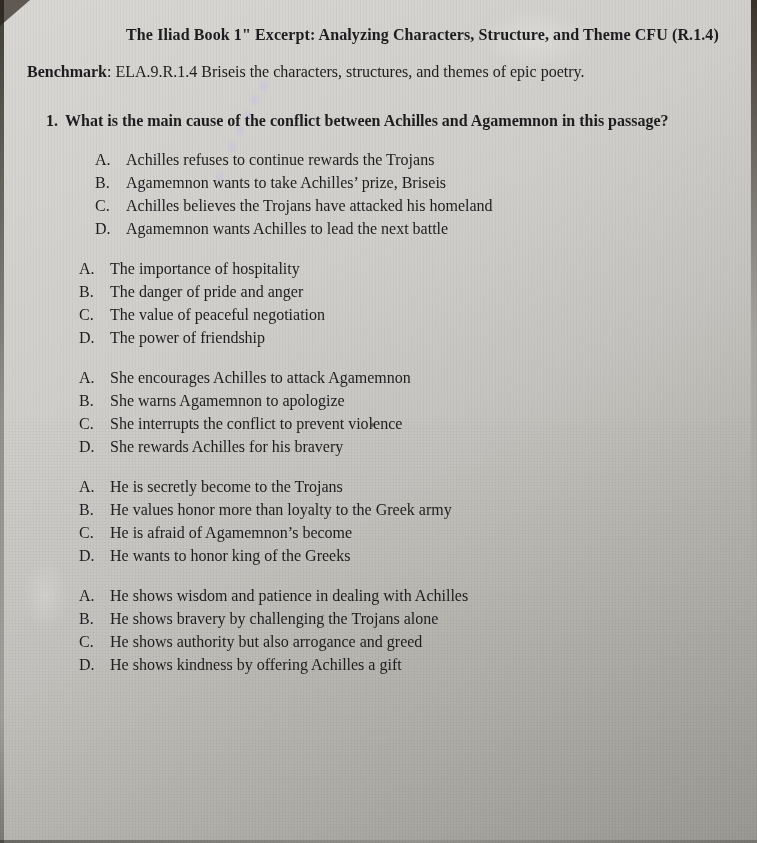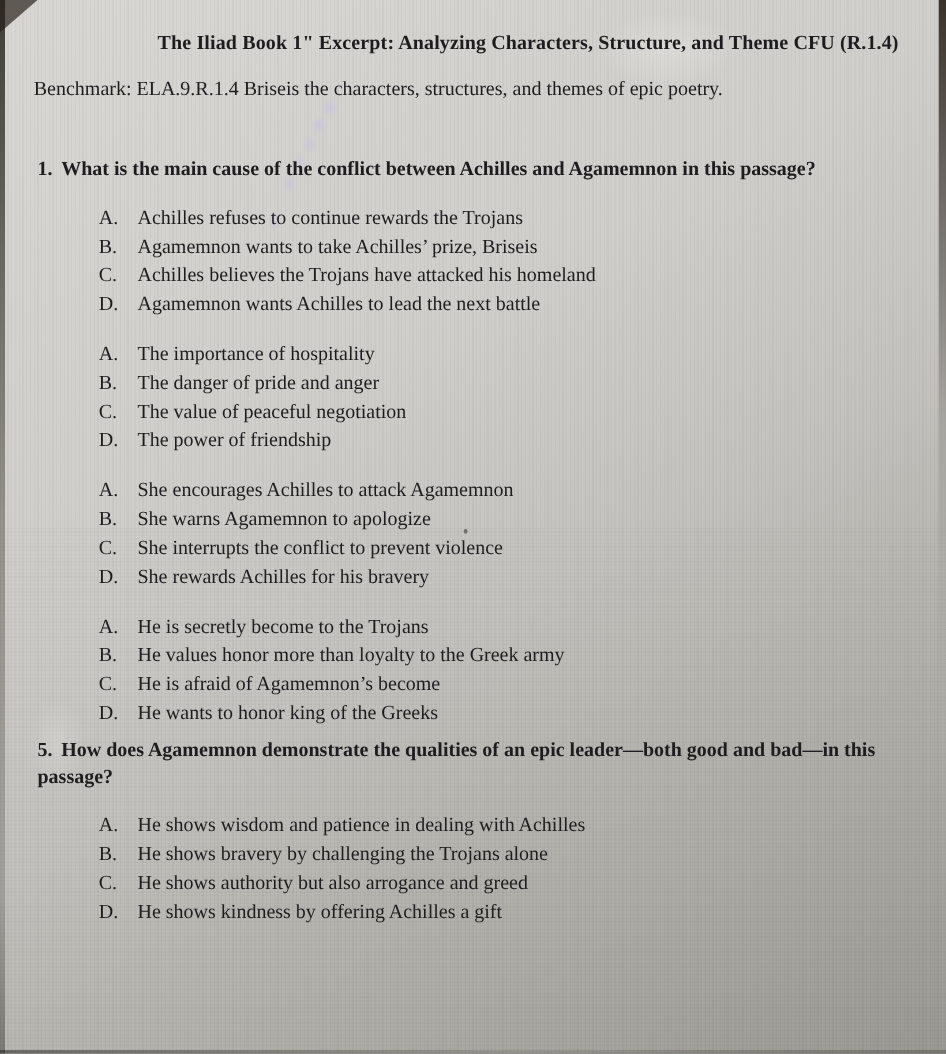--- a/index.html
+++ b/index.html
@@ -62,23 +62,23 @@
     background:rgba(48,45,42,0.55); border-radius:50%; }
 
   
   .page { position:relative; z-index:2; }
   .title {
     margin:24px 0 0 88px;
     font-weight:bold; font-size:16px; line-height:21px;
     text-align:center; letter-spacing:0.1px;
   }
   .benchmark { margin:16px 8px 0 27px; font-size:16px; line-height:21px; }
-  .benchmark .b-label { font-weight:normal; }
+  .benchmark .b-label { font-weight:bold; }
   .q-block { margin-top:14px; }
-  .q-block.first { margin-top:43px; }
+  .q-block.first { margin-top:28px;padding-left:16px; }
   .q-block.last  { margin-top:8px; }
   .q {
     margin:0 6px 0 30px;
     font-weight:bold; font-size:16px; line-height:21px;
   }
   .q .q-num { margin-right:7px; }
   .opts { margin:17px 0 0 0; padding-left:79px; font-size:16px; line-height:23px; }
   .opt { display:flex; }
   .opt .letter { flex:0 0 31px; width:31px; }
   .opt .text { flex:1; }
@@ -186,21 +186,20 @@
             <span class="text">He is afraid of Agamemnon’s become</span>
           </div>
         <div class="opt">
             <span class="letter">D.</span>
             <span class="text">He wants to honor king of the Greeks</span>
           </div>
       </div>
     </div>
 
     <div class="q-block last">
-      <p class="q"><span class="q-num">5.</span><span>How does Agamemnon demonstrate the qualities of an epic leader—both good and bad—in this passage?</span></p>
       <div class="opts">
         <div class="opt">
             <span class="letter">A.</span>
             <span class="text">He shows wisdom and patience in dealing with Achilles</span>
           </div>
         <div class="opt">
             <span class="letter">B.</span>
             <span class="text">He shows bravery by challenging the Trojans alone</span>
           </div>
         <div class="opt">

